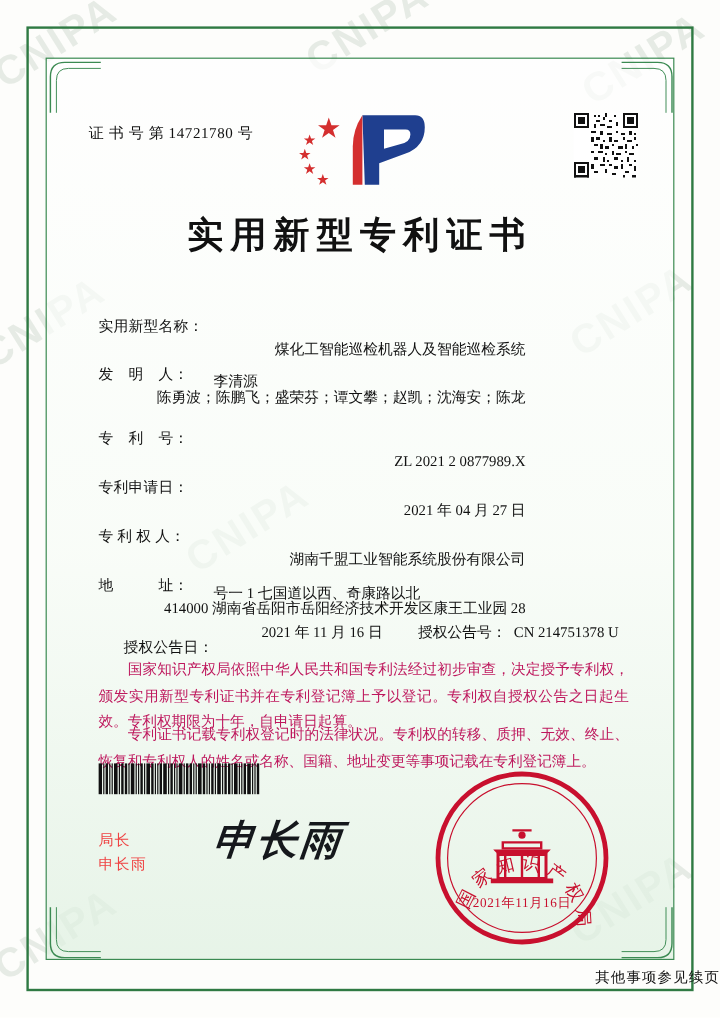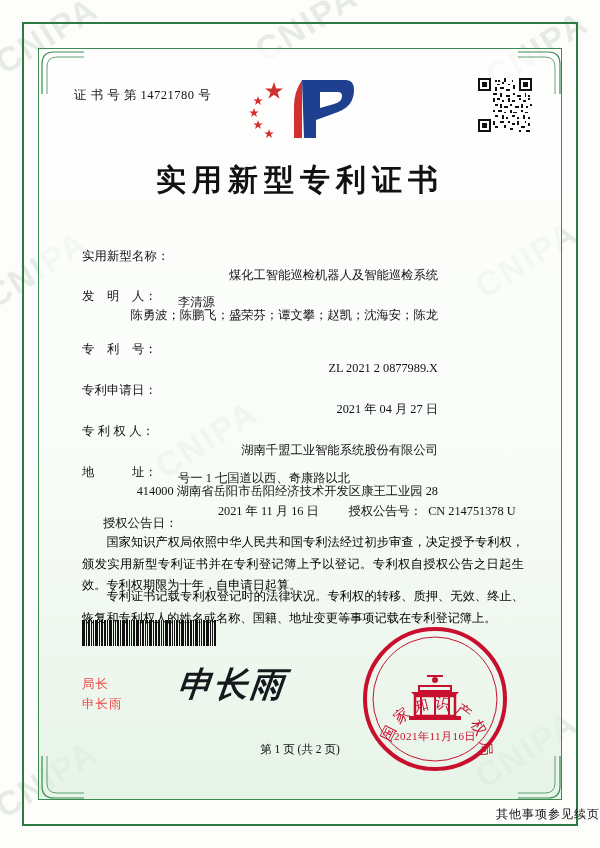--- a/index.html
+++ b/index.html
@@ -51,21 +51,21 @@
   }
   .corner-orn {
     position: absolute;
     width: 46px; height: 46px;
     pointer-events: none;
   }
 
   
   #content {
     position: absolute;
-    left: 38px; top: 32px;
+    left: 38px; top: 48px;
     width: 524px; height: 636px;
   }
 
   .cert-no {
     position: absolute;
     left: 36px; top: 55px;
     font-size: 12.5px;
     color: #111;
     letter-spacing: 0.5px;
   }
@@ -132,21 +132,21 @@
     color: #111;
   }
 
   .para {
     position: absolute;
     left: 44px; right: 38px;
     font-size: 12.2px;
     line-height: 1.78;
     text-align: justify;
     text-indent: 2em;
-    color: #000000;
+    color: #be185d;
   }
 
   
   #barcode {
     position: absolute;
     left: 44px; top: 588px;
     width: 210px; height: 26px;
     overflow: hidden;
   }
   #barcode i {
@@ -404,17 +404,16 @@
         <path d="M-20 -6 L20 -6 L20 14 L-20 14 Z" fill="none" stroke="#c8102e" stroke-width="2.5"></path>
         <path d="M-14 -6 L-14 14 M0 -6 L0 14 M14 -6 L14 14" stroke="#c8102e" stroke-width="2"></path>
         <path d="M-24 -10 L24 -10 L20 -6 L-20 -6 Z" fill="#c8102e"></path>
         <path d="M-16 -16 L16 -16 L16 -11 L-16 -11 Z" fill="none" stroke="#c8102e" stroke-width="2"></path>
         <circle cx="0" cy="-22" r="3" fill="#c8102e"></circle>
         <path d="M-8 -26 L8 -26" stroke="#c8102e" stroke-width="2"></path>
       </g>
     </svg>
     <div id="seal-date">2021年11月16日</div>
 
-    <div id="page-num">第 1 页 (共 2 页)</div>
   </div>
 
   <div id="footnote">其他事项参见续页</div>
 </div>
 
 </body></html>

